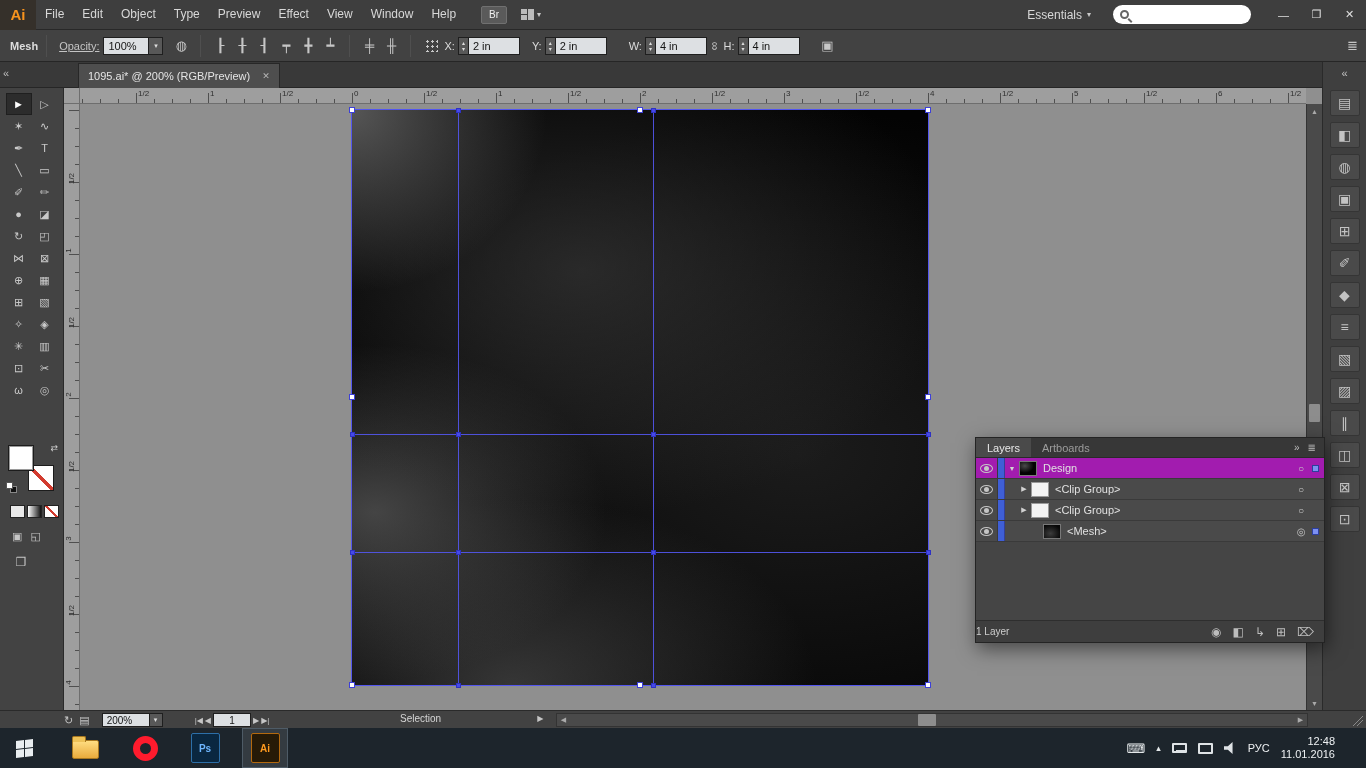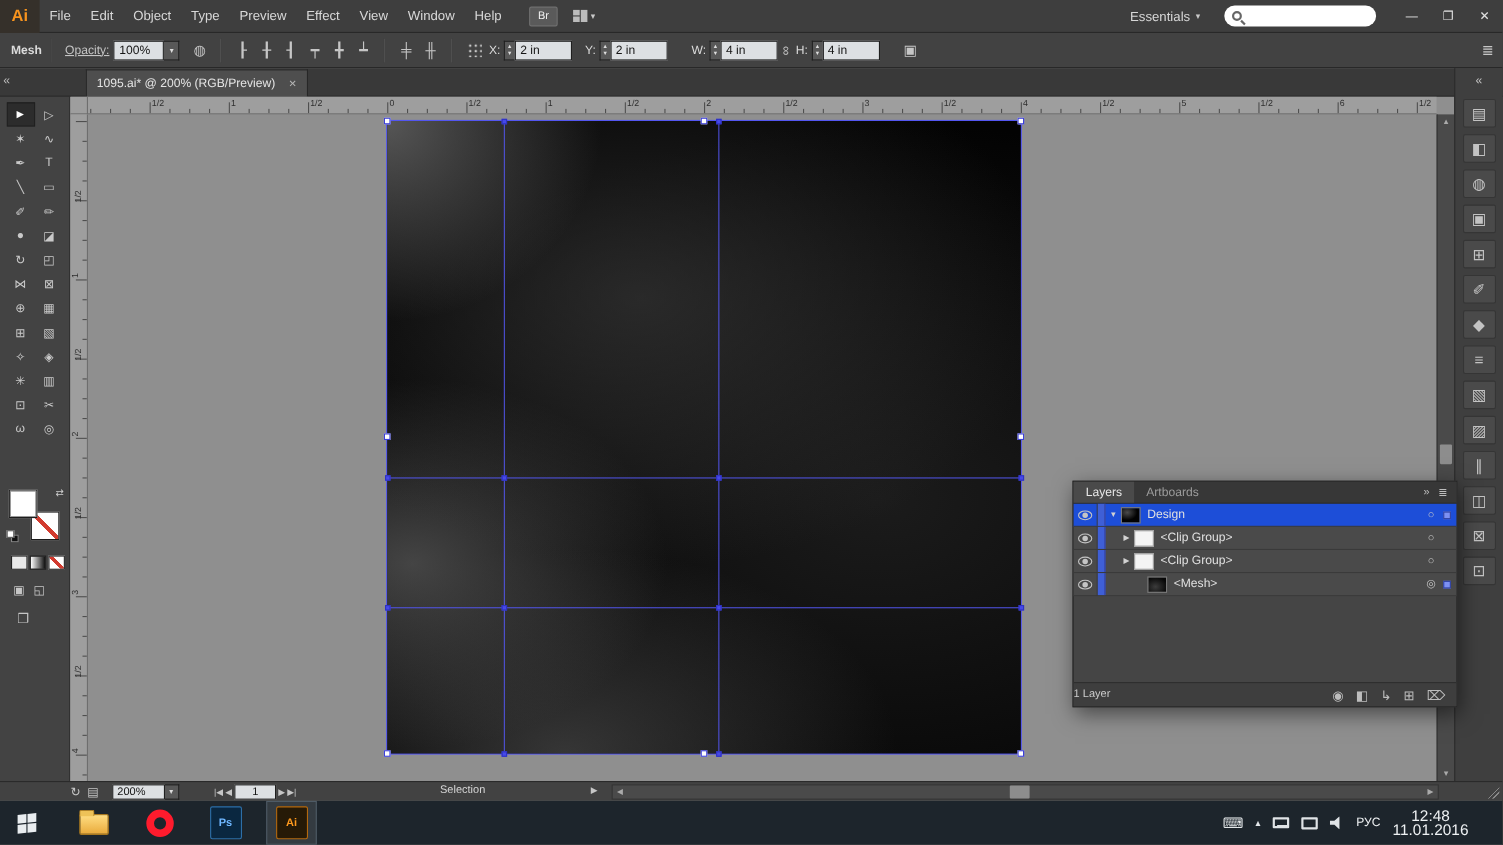--- a/index.html
+++ b/index.html
@@ -95,21 +95,21 @@
   #dock-collapse{display:block;text-align:center;padding:5px 0;color:#c2c2c2;font-size:11px}
   .dock-icon{width:30px;height:26px;margin:6px auto 0;display:flex;align-items:center;justify-content:center;color:#c3c3c3;font-size:14px;background:#4a4a4a;border:1px solid #353535;border-radius:2px}
 
   
   #layers-panel{position:absolute;left:975px;top:437px;width:350px;height:206px;background:#454545;border:1px solid #242424;box-shadow:2px 6px 18px rgba(0,0,0,.5)}
   #lp-header{height:20px;background:#373737;border-bottom:1px solid #2a2a2a;display:flex;align-items:stretch}
   .lp-tab{padding:0 11px;line-height:20px;font-size:11px;color:#9c9c9c}
   .lp-tab.active{background:#4a4a4a;color:#e8e8e8}
   #lp-header-icons{margin-left:auto;display:flex;align-items:center;gap:8px;padding-right:8px;color:#bdbdbd;font-size:10px}
   .lrow{display:flex;align-items:center;height:21px;border-bottom:1px solid #3a3a3a;background:#4a4a4a}
-  .lrow.sel{background:#1d4ed8}
+  .lrow.sel{background:#a21caf}
   .eye-cell{width:22px;height:100%;display:flex;align-items:center;justify-content:center;border-right:1px solid #3a3a3a}
   .eye{width:13px;height:9px;border:1px solid #c5c5c5;border-radius:50%;position:relative}
   .eye::after{content:"";position:absolute;left:3px;top:1px;width:5px;height:5px;border-radius:50%;background:#c5c5c5}
   .colorbar{width:7px;height:100%;background:#3f5fd6;border-right:1px solid #32409a}
   .twisty{width:14px;text-align:center;font-size:7px;color:#d2d2d2}
   .lthumb{width:18px;height:15px;border:1px solid #787878;margin-right:6px}
   .lthumb.dark{background:radial-gradient(9px 7px at 30% 30%,#4b4b4b,#020202)}
   .lthumb.white{background:#f4f4f4;border-color:#9a9a9a}
   .lthumb.mesh{background:radial-gradient(11px 9px at 40% 65%,#3c3c3c,#060606)}
   .llabel{flex:1;font-size:11px;color:#e0e0e0;white-space:nowrap;overflow:hidden}
@@ -153,21 +153,21 @@
   .adobe-sq{width:29px;height:30px;border-radius:2px;display:flex;align-items:center;justify-content:center;font-weight:bold;font-size:10px}
   #ps-icon{background:#0a2740;border:1px solid #2d6fa8;color:#6fb7ff}
   #ai-icon{background:#261a07;border:1px solid #b4690e;color:#ff9a1e}
   #tray{margin-left:auto;display:flex;align-items:center;gap:11px;padding-right:10px}
   #tray .g{color:#e4e8ea;font-size:13px}
   #tray .g.small{font-size:9px}
   .tray-monitor{width:15px;height:11px;border:2px solid #dfe3e6;border-radius:1px}
   .tray-kbdbox{width:15px;height:10px;border:2px solid #dfe3e6;border-radius:1px;background:linear-gradient(#dfe3e6 0 0) 2px 5px/9px 2px no-repeat}
   .speaker{width:13px;height:12px;background:#dfe3e6;clip-path:polygon(0 35%,32% 35%,68% 0,68% 100%,32% 65%,0 65%)}
   #lang{font-size:11px;color:#eef1f3}
-  #clock{text-align:center;font-size:14px;color:#eef1f3;line-height:13px;padding-right:4px}
+  #clock{text-align:right;font-size:11px;color:#eef1f3;line-height:13px;padding-right:4px}
   #show-desktop{width:6px;border-left:1px solid #3a444c}
 </style>
 </head>
 <body>
 
 <div id="root">
 
   <div id="menubar">
     <div id="ai-logo">Ai</div>
     <div id="menus" style="display: flex;">

